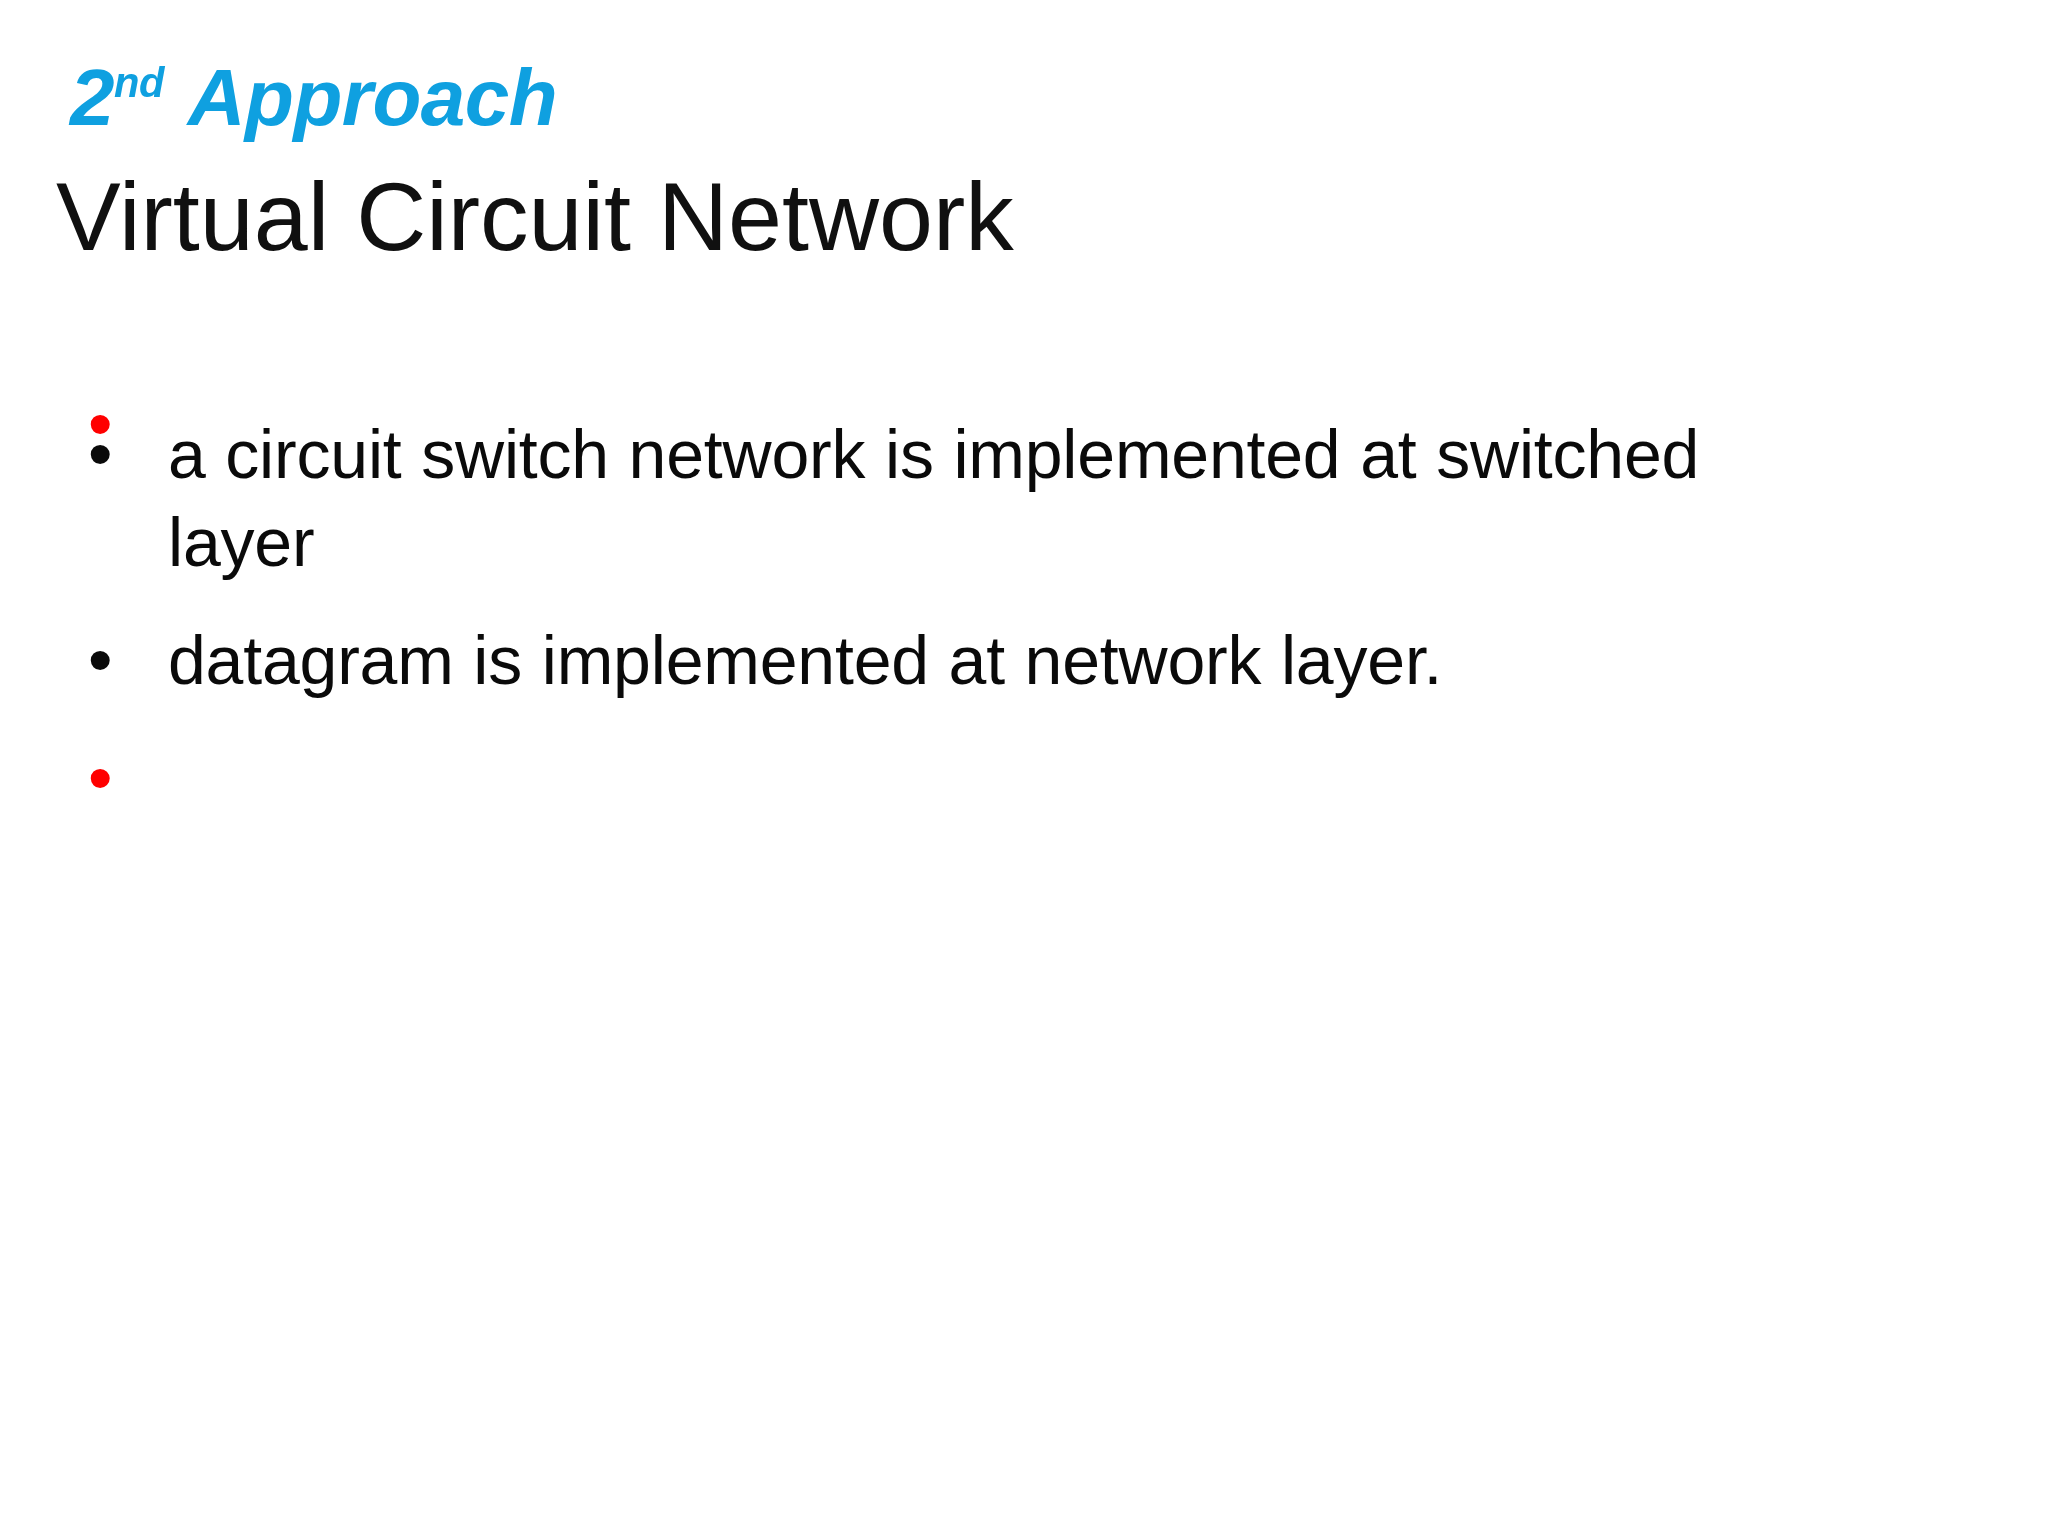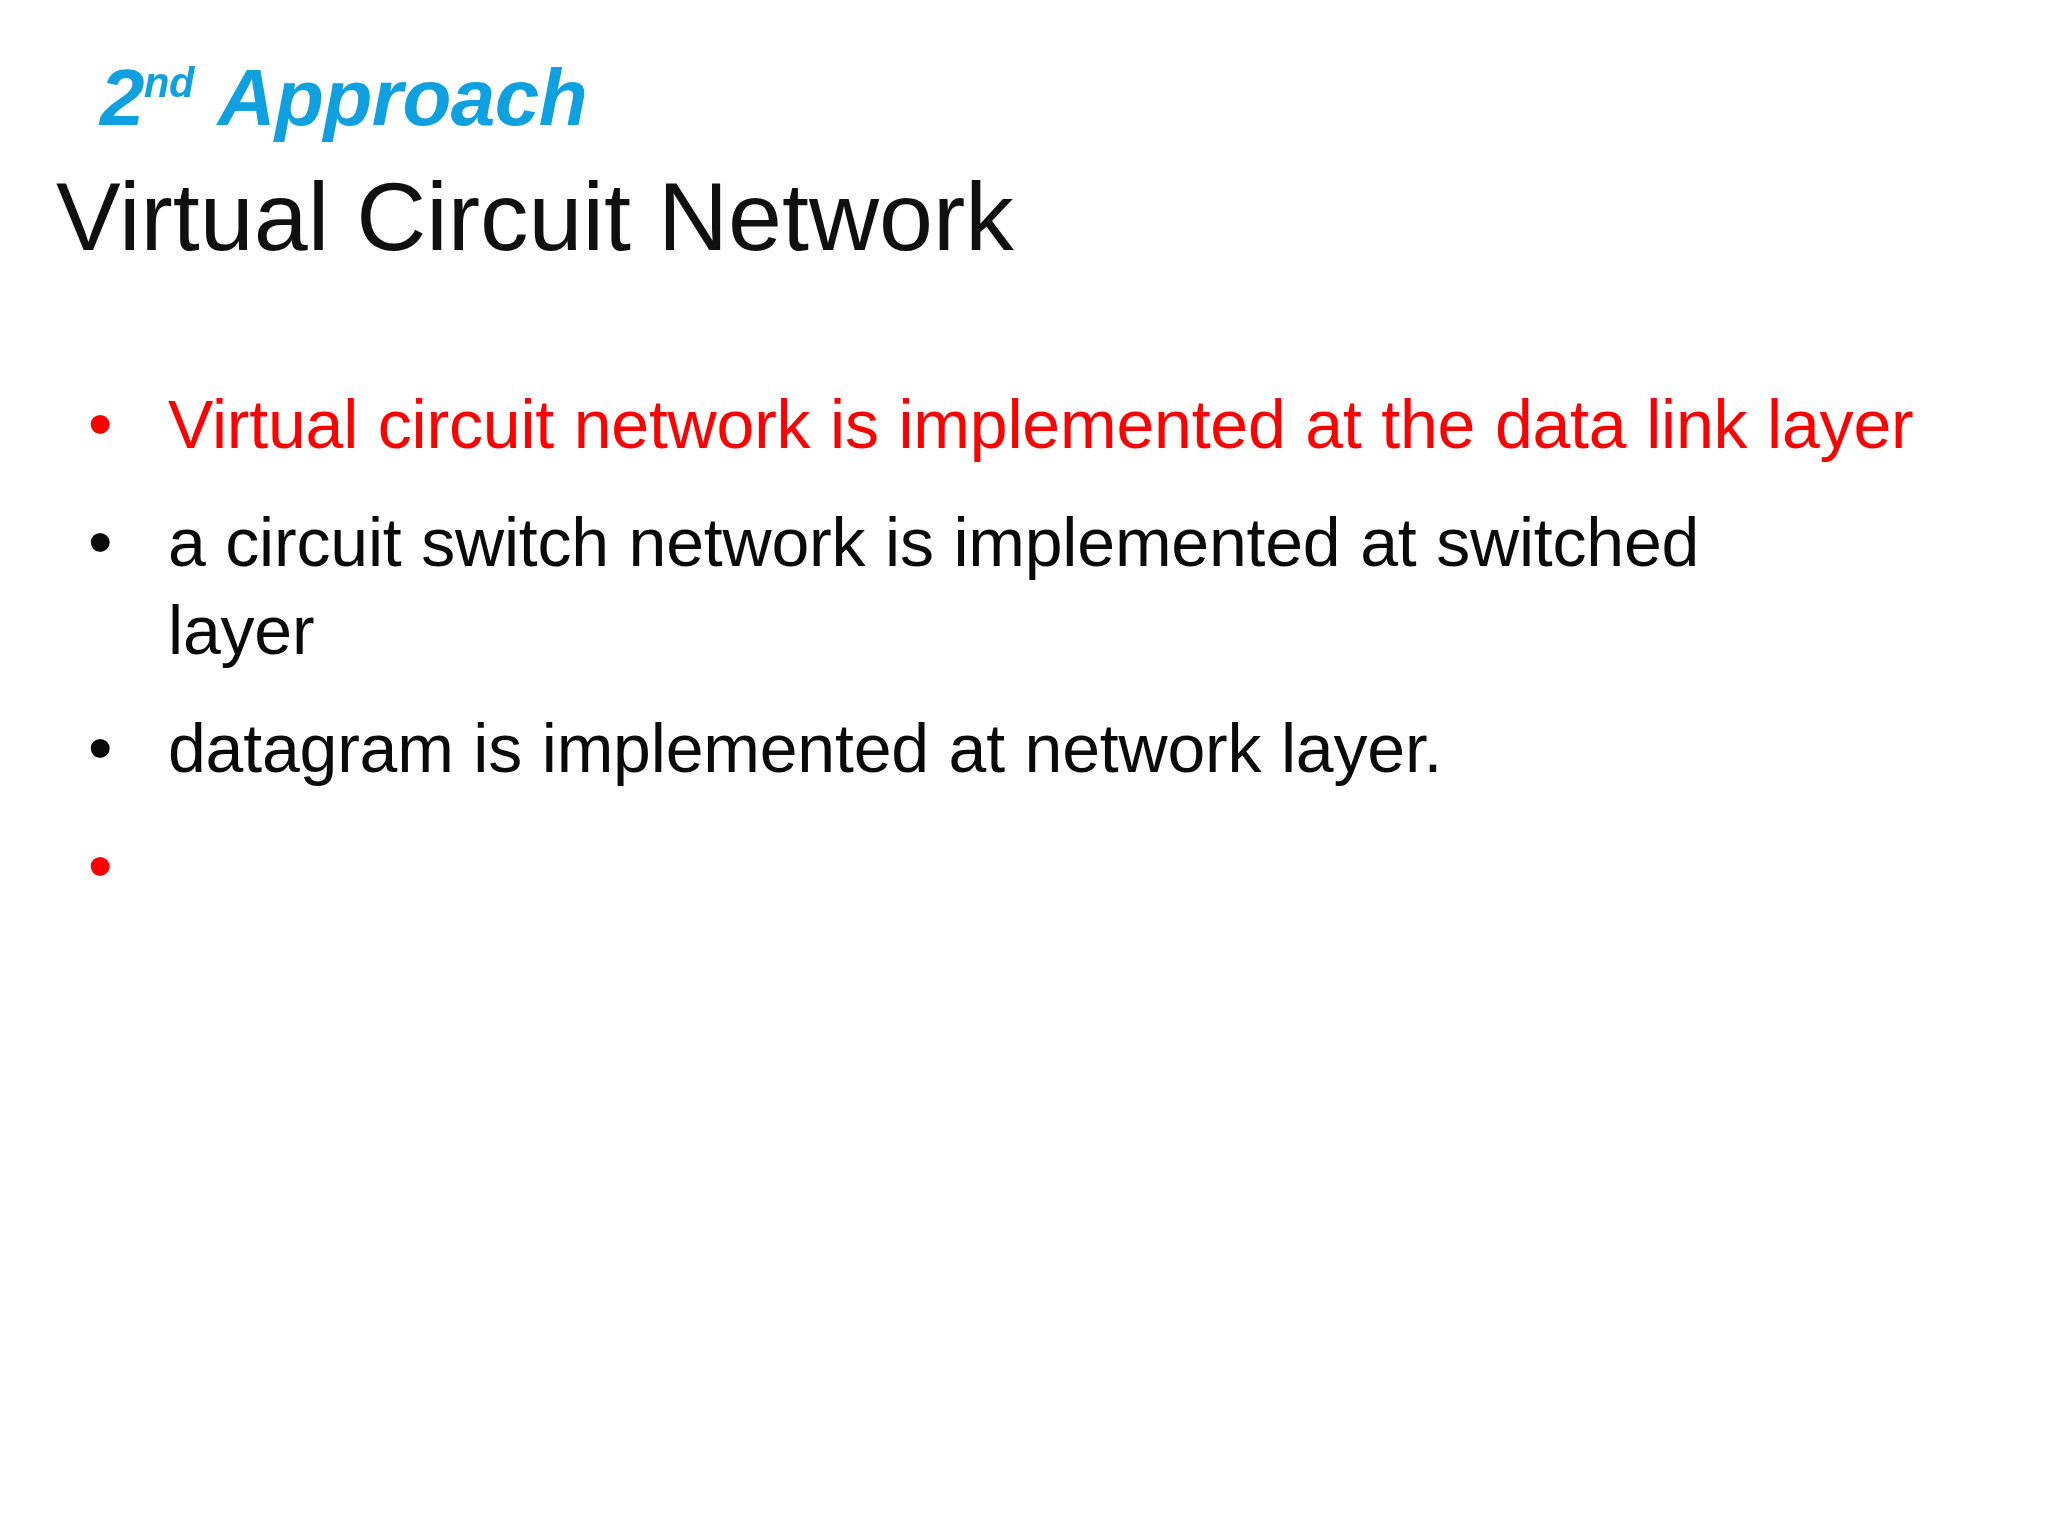--- a/index.html
+++ b/index.html
@@ -30,21 +30,21 @@
     top: 46px;
     width: 2048px;
   }
 
   .title-line1 {
     font-size: 80px;
     line-height: 104px;
     font-weight: bold;
     font-style: italic;
     color: #0FA0E0;
-    padding-left: 100px;
+    padding-left: 70px;
     letter-spacing: -0.5px;
     white-space: nowrap;
   }
 
   .title-sup {
     font-size: 0.52em;
     vertical-align: super;
     line-height: 0;
     font-style: italic;
     font-weight: bold;
@@ -117,21 +117,20 @@
     <div class="title-line1"><span>2</span><span class="title-sup">nd</span><span class="title-spacer"></span><span>Approach</span></div>
 
     <div class="title-line2">Virtual Circuit Network</div>
 
   </div>
 
   <div class="body-block">
 
     <div class="bullet-row wide">
       <span class="bullet-marker red">•</span>
-      <span class="bullet-text red">Virtual circuit network is implemented at the data link layer</span>
     </div>
 
     <div class="bullet-row narrow">
       <span class="bullet-marker black">•</span>
       <span class="bullet-text black">a circuit switch network is implemented at switched layer</span>
     </div>
 
     <div class="bullet-row wide">
       <span class="bullet-marker black">•</span>
       <span class="bullet-text black">datagram is implemented at network layer.</span>

